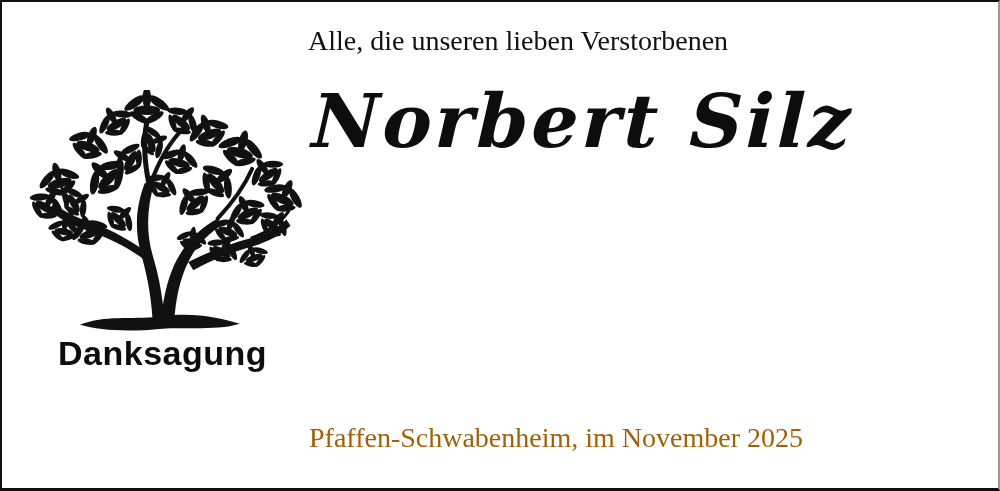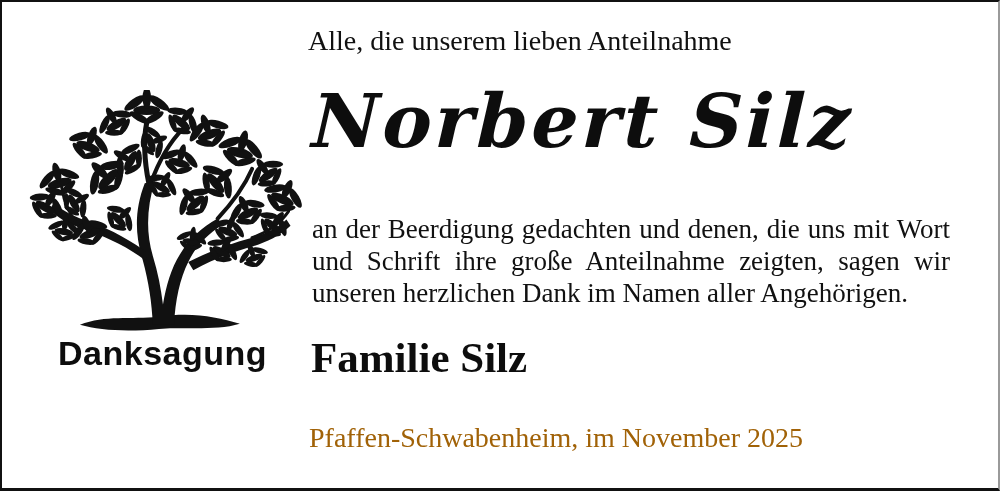--- a/index.html
+++ b/index.html
@@ -88,21 +88,21 @@
     width: 276px;
     height: 248px;
   }
   .tree-wrap svg { display: block; width: 100%; height: 100%; }
 </style>
 </head>
 <body>
 
 <div class="page">
 
-  <div class="intro-line">Alle, die unserem lieben Anteilnahme</div>
+  <div class="intro-line">Alle, die unseren lieben Verstorbenen</div>
 
   <div class="deceased-name">Norbert Silz</div>
 
   <div class="tree-wrap">
     <svg viewBox="0 0 270 245" xmlns="http://www.w3.org/2000/svg" aria-hidden="true">
       <defs>
         <g id="clump" fill="#111111">
           <ellipse cx="0" cy="0" rx="11" ry="4"></ellipse>
           <ellipse cx="10" cy="-6" rx="10" ry="3.5" transform="rotate(35 10 -6)"></ellipse>
           <ellipse cx="-10" cy="-6" rx="10" ry="3.5" transform="rotate(-35 -10 -6)"></ellipse>
@@ -153,21 +153,19 @@
         <use href="#clump" transform="translate(60,142) rotate(-20)"></use>
         <use href="#clump" transform="translate(88,128) rotate(45) scale(0.9)"></use>
         <use href="#clump" transform="translate(34,140) rotate(10) scale(0.85)"></use>
         <use href="#clump" transform="translate(190,160) rotate(30) scale(0.9)"></use>
         <use href="#clump" transform="translate(222,166) rotate(-20) scale(0.8)"></use>
         <use href="#clump" transform="translate(160,150) rotate(10) scale(0.8)"></use>
       </g>
     </svg>
   </div>
 
-  <div class="body-text">an der Beerdigung gedachten und denen, die uns mit Wort und Schrift ihre große Anteilnahme zeigten, sagen wir unseren herzlichen Dank im Namen aller Angehörigen.</div>
 
   <div class="category-label">Danksagung</div>
 
-  <div class="signature">Familie Silz</div>
 
   <div class="place-date">Pfaffen-Schwabenheim, im November 2025</div>
 
 </div>
 
 </body></html>

